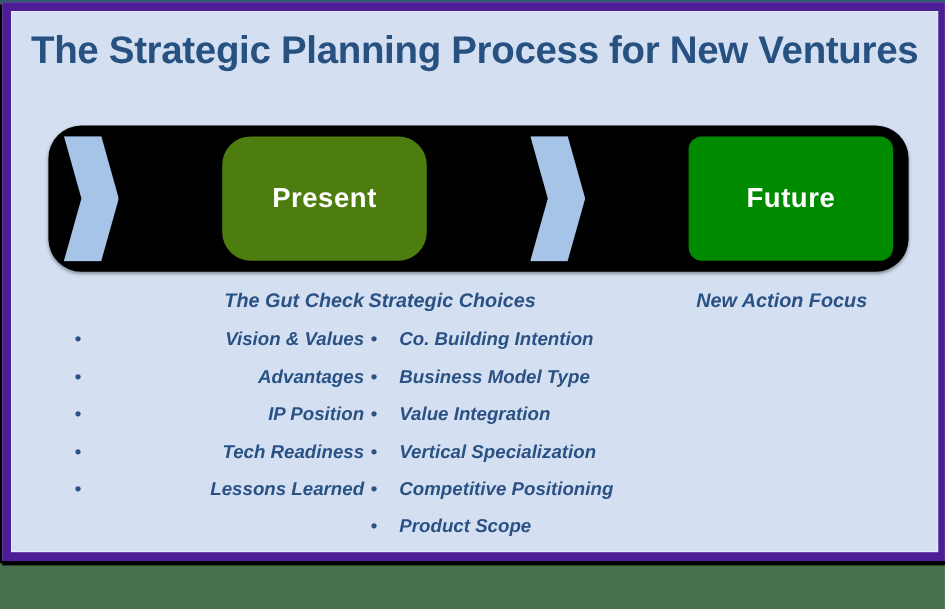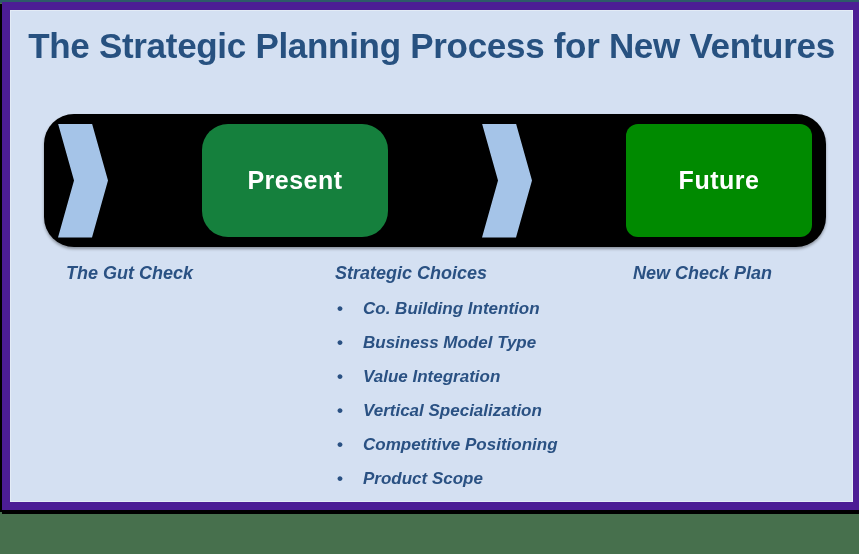--- a/index.html
+++ b/index.html
@@ -55,21 +55,21 @@
     font-size: 25px;
     font-weight: bold;
     letter-spacing: 0.5px;
   }
   .chevron {
     width: 50px; height: 114px;
     clip-path: polygon(0% 0%, 68% 0%, 100% 50%, 68% 100%, 0% 100%, 32% 50%);
   }
   .columns { position: absolute; top: 252px; left: 0; right: 0; bottom: 0; }
   .col { position: absolute; top: 0; }
-  .col-0 { left: 56px;  width: 265px; }
+  .col-0 { left: 56px;  width: 265px; text-align: right; }
   .col-1 { left: 325px; width: 285px; }
   .col-2 { left: 623px; width: 215px; }
   .col-heading {
     margin: 0;
     font-size: 18px;
     font-weight: bold;
     font-style: italic;
     color: #2A5183;
     line-height: 22px;
   }
@@ -97,40 +97,47 @@
 </style>
 </head>
 <body>
 
 <div class="top-strip"></div>
 
 <div class="panel">
   <h1 class="title">The Strategic Planning Process for New Ventures</h1>
   <div class="bar" id="timeline-bar">
       <div class="chevron" style="background: rgb(165, 196, 232);"></div>
-      <div class="stage" style="background: #15803d; color: rgb(255, 255, 255);">
+      <div class="stage" style="background: #4d7c0f; color: rgb(255, 255, 255);">
         <span>Present</span>
       </div>
       <div class="chevron" style="background: rgb(165, 196, 232);"></div>
       <div class="stage" style="background: rgb(0, 138, 0); color: rgb(255, 255, 255); border-radius: 12px;">
         <span>Future</span>
       </div>
     </div>
   <div class="columns" id="columns">
       <div class="col col-0">
         <h2 class="col-heading">The Gut Check</h2>
+        <ul>
+          <li>Vision &amp; Values</li>
+          <li>Advantages</li>
+          <li>IP Position</li>
+          <li>Tech Readiness</li>
+          <li>Lessons Learned</li>
+        </ul>
       </div>
       <div class="col col-1">
         <h2 class="col-heading">Strategic Choices</h2>
         <ul>
           <li>Co. Building Intention</li>
           <li>Business Model Type</li>
           <li>Value Integration</li>
           <li>Vertical Specialization</li>
           <li>Competitive Positioning</li>
           <li>Product Scope</li>
         </ul>
       </div>
       <div class="col col-2">
-        <h2 class="col-heading">New Check Plan</h2>
+        <h2 class="col-heading">New Action Focus</h2>
       </div>
     </div>
 </div>
 
 </body></html>

